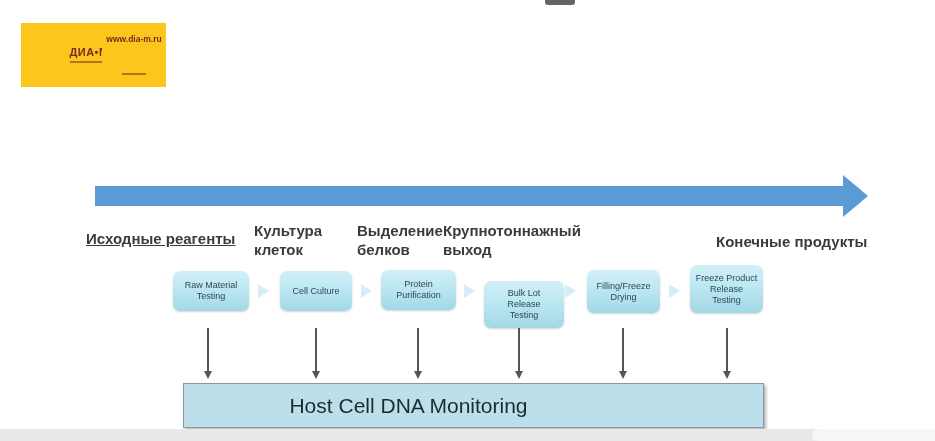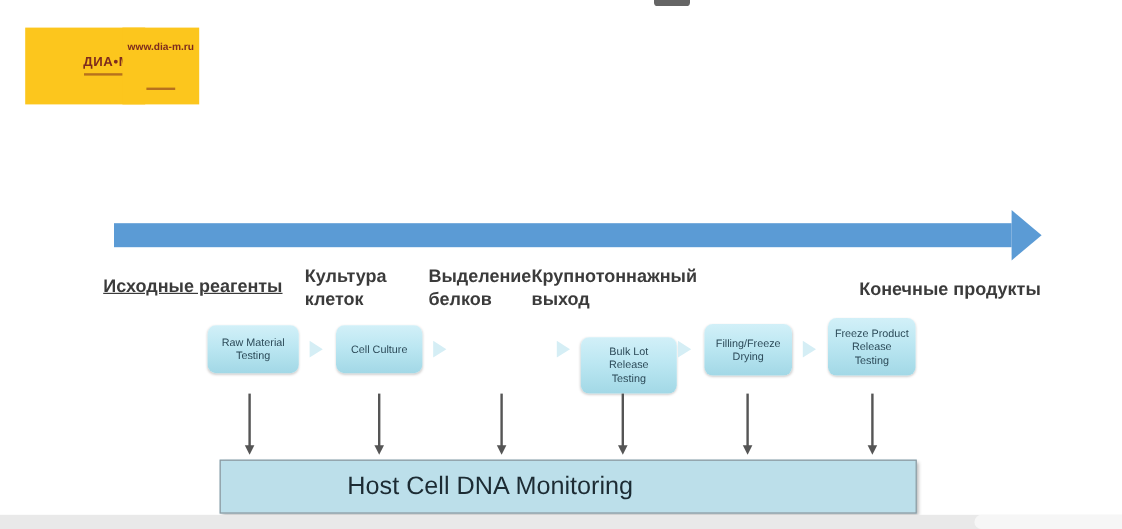--- a/index.html
+++ b/index.html
@@ -110,20 +110,24 @@
 выход</div>
   <div class="stage-ru" id="stage-ru-5">Конечные продукты</div>
 
   <div class="step-box" id="box-0">
     <span>Raw Material
 Testing</span>
   </div>
   <div class="step-box" id="box-1">
     <span>Cell Culture</span>
   </div>
+  <div class="step-box" id="box-2">
+    <span>Protein
+Purification</span>
+  </div>
   <div class="step-box" id="box-3">
     <span>Bulk Lot
 Release
 Testing</span>
   </div>
   <div class="step-box" id="box-4">
     <span>Filling/Freeze
 Drying</span>
   </div>
   <div class="step-box" id="box-5">

